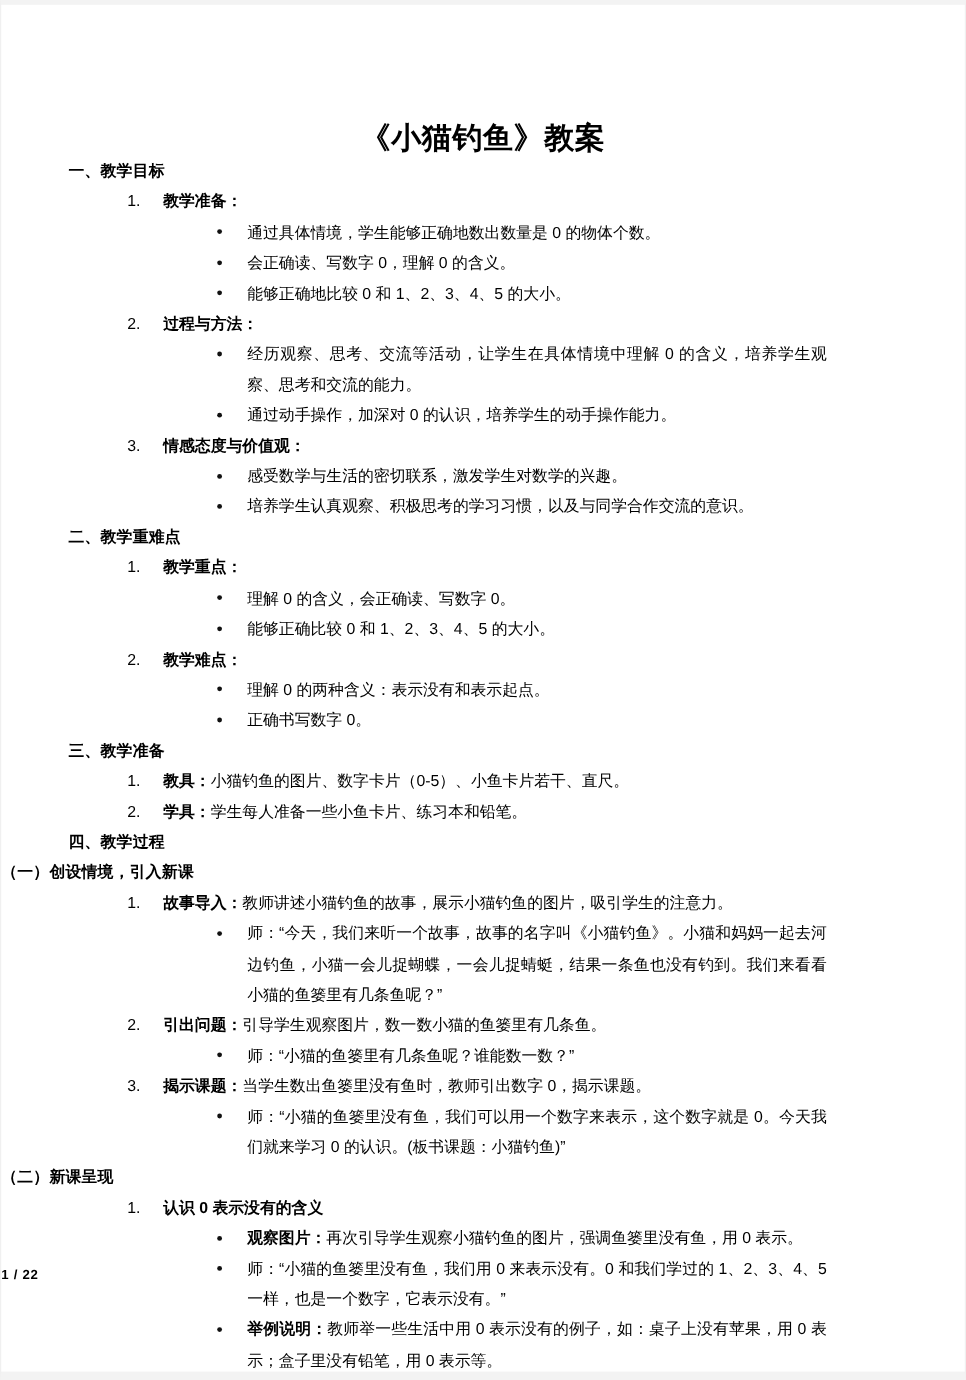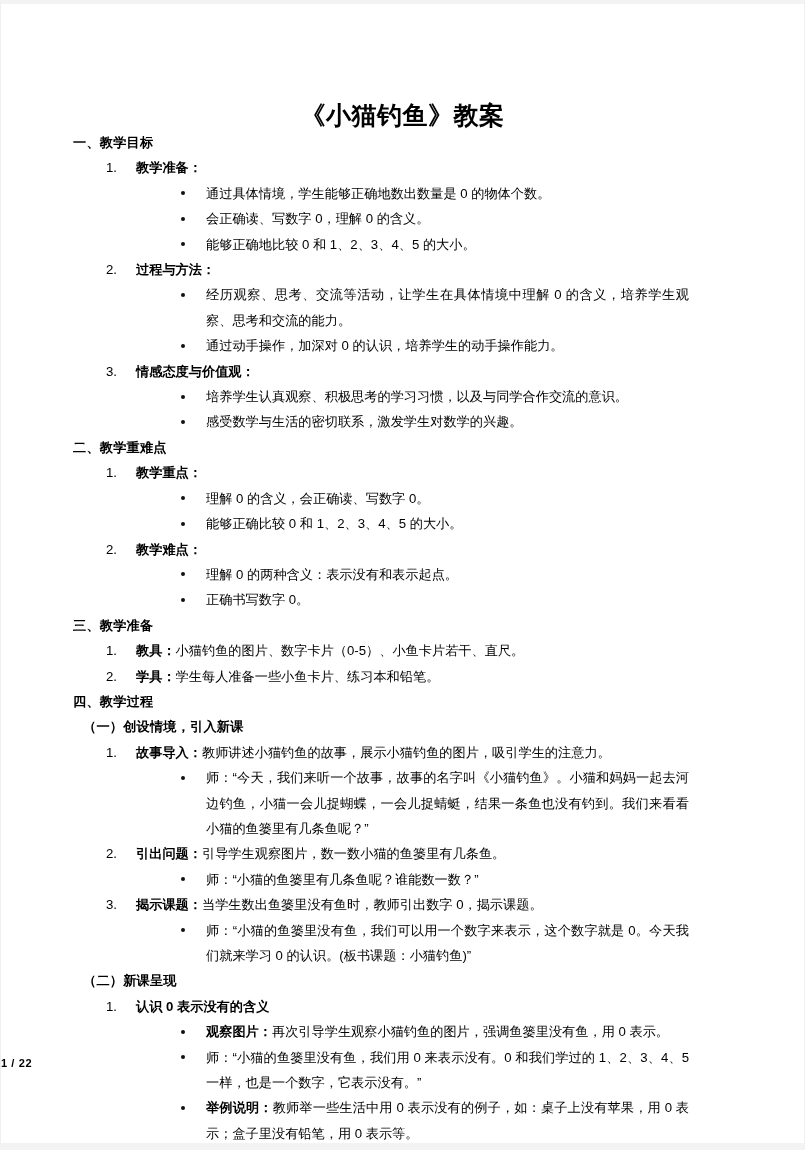--- a/index.html
+++ b/index.html
@@ -46,30 +46,29 @@
     padding-top: 96px;
     padding-bottom: 0;
     line-height: 1.2;
   }
 
   
   .h-section {
     font-weight: bold;
     font-size: 13.2px;
     line-height: 25.4px;
-    margin-left: 72px;
+    margin-left: 56px;
     letter-spacing: 0.2px;
   }
 
   
   .h-sub {
     font-weight: bold;
     font-size: 13.2px;
     line-height: 25.4px;
-    margin-left: 82px;
     letter-spacing: 0.2px;
   }
 
   
   .num-item {
     position: relative;
     margin-left: 135px;
     padding-left: 0;
     font-size: 13.2px;
     line-height: 25.4px;
@@ -142,22 +141,22 @@
     <div id="content">
         <div class="h-section">一、教学目标</div>
         <div class="num-item"><span class="marker">1.</span><span class="lbl">教学准备：</span></div>
         <div class="bul-item"><span class="marker"><span class="dot"></span></span><span>通过具体情境，学生能够正确地数出数量是 0 的物体个数。</span></div>
         <div class="bul-item"><span class="marker"><span class="dot"></span></span><span>会正确读、写数字 0，理解 0 的含义。</span></div>
         <div class="bul-item"><span class="marker"><span class="dot"></span></span><span>能够正确地比较 0 和 1、2、3、4、5 的大小。</span></div>
         <div class="num-item"><span class="marker">2.</span><span class="lbl">过程与方法：</span></div>
         <div class="bul-item"><span class="marker"><span class="dot"></span></span><span>经历观察、思考、交流等活动，让学生在具体情境中理解 0 的含义，培养学生观察、思考和交流的能力。</span></div>
         <div class="bul-item"><span class="marker"><span class="dot"></span></span><span>通过动手操作，加深对 0 的认识，培养学生的动手操作能力。</span></div>
         <div class="num-item"><span class="marker">3.</span><span class="lbl">情感态度与价值观：</span></div>
+        <div class="bul-item"><span class="marker"><span class="dot"></span></span><span>感受数学与生活的密切联系，激发学生对数学的兴趣。</span></div>
         <div class="bul-item"><span class="marker"><span class="dot"></span></span><span>培养学生认真观察、积极思考的学习习惯，以及与同学合作交流的意识。</span></div>
-        <div class="bul-item"><span class="marker"><span class="dot"></span></span><span>感受数学与生活的密切联系，激发学生对数学的兴趣。</span></div>
         <div class="h-section">二、教学重难点</div>
         <div class="num-item"><span class="marker">1.</span><span class="lbl">教学重点：</span></div>
         <div class="bul-item"><span class="marker"><span class="dot"></span></span><span>理解 0 的含义，会正确读、写数字 0。</span></div>
         <div class="bul-item"><span class="marker"><span class="dot"></span></span><span>能够正确比较 0 和 1、2、3、4、5 的大小。</span></div>
         <div class="num-item"><span class="marker">2.</span><span class="lbl">教学难点：</span></div>
         <div class="bul-item"><span class="marker"><span class="dot"></span></span><span>理解 0 的两种含义：表示没有和表示起点。</span></div>
         <div class="bul-item"><span class="marker"><span class="dot"></span></span><span>正确书写数字 0。</span></div>
         <div class="h-section">三、教学准备</div>
         <div class="num-item"><span class="marker">1.</span><span class="lbl">教具：</span><span>小猫钓鱼的图片、数字卡片（0-5）、小鱼卡片若干、直尺。</span></div>
         <div class="num-item"><span class="marker">2.</span><span class="lbl">学具：</span><span>学生每人准备一些小鱼卡片、练习本和铅笔。</span></div>

